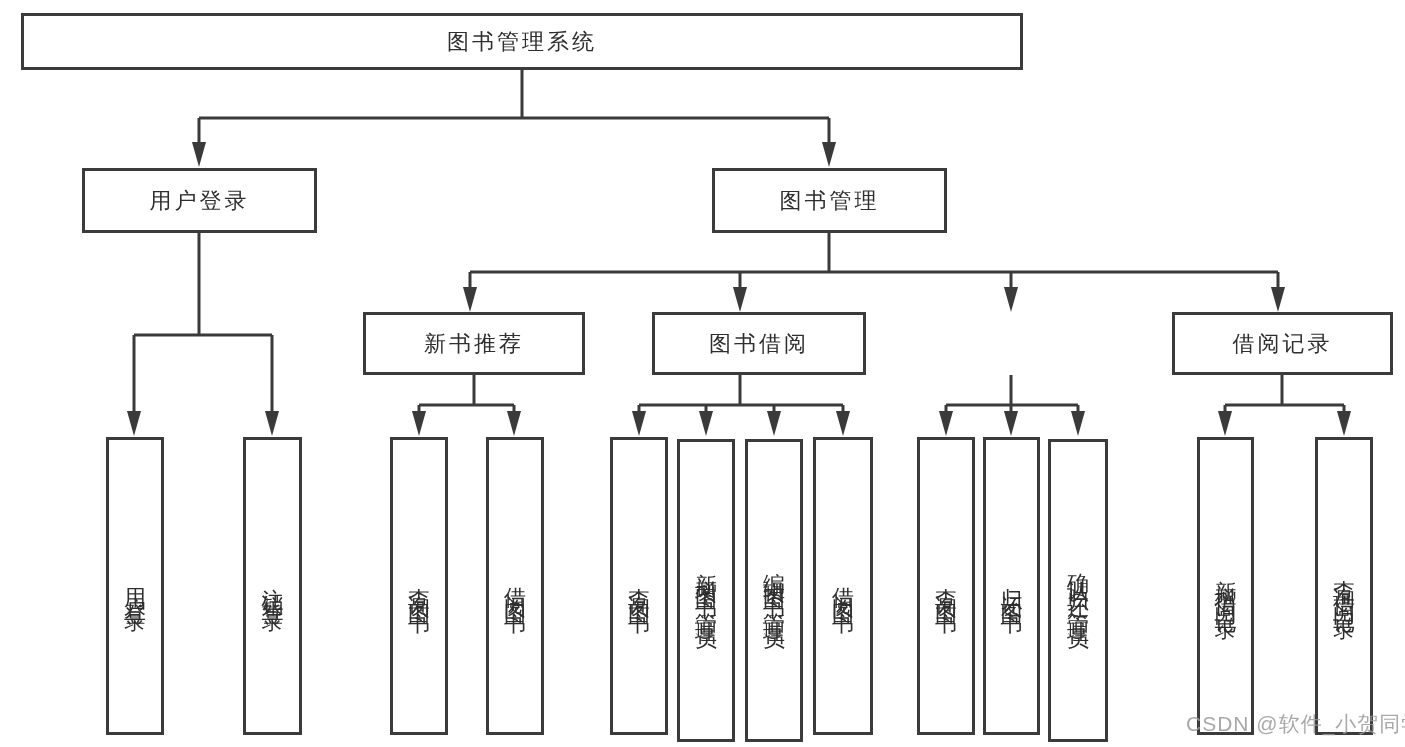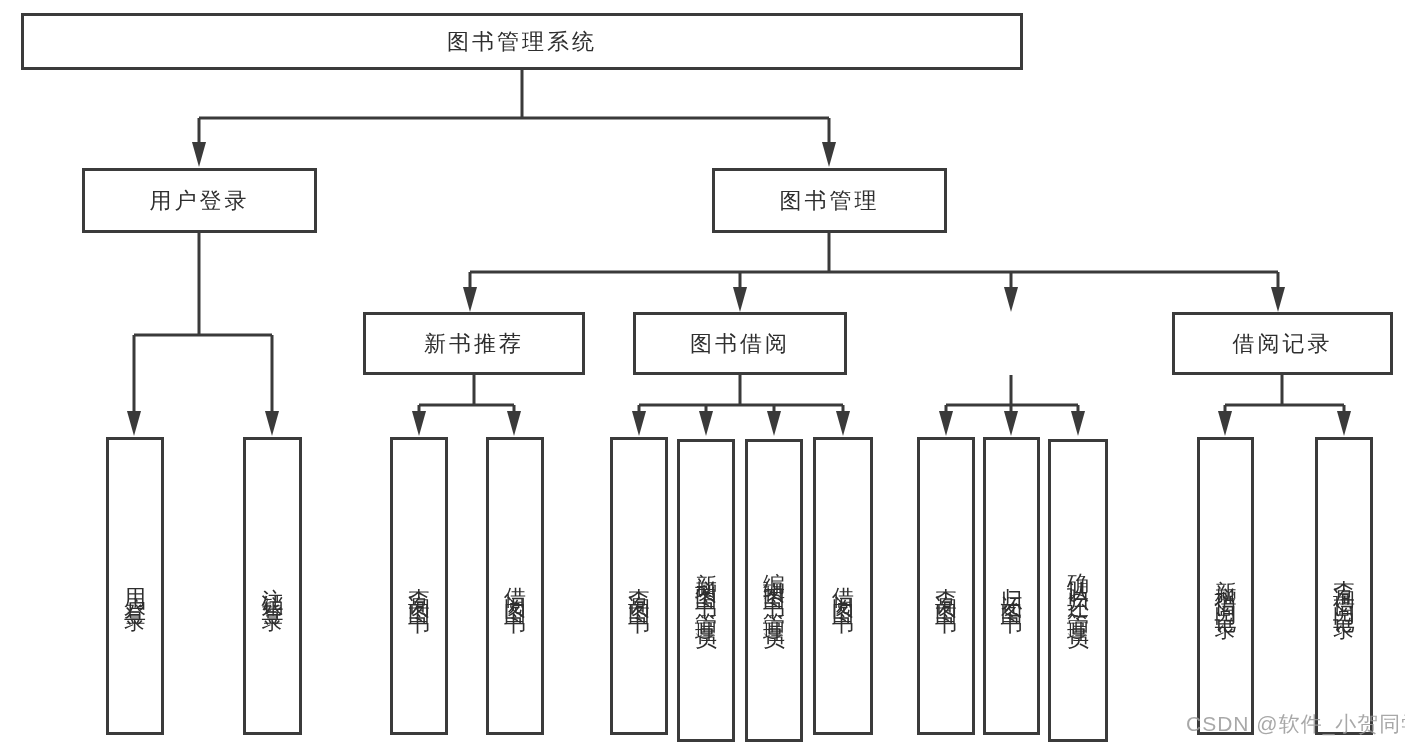--- a/index.html
+++ b/index.html
@@ -82,21 +82,21 @@
   <div class="box box-h" style="left:82px;top:168px;width:235px;height:65px">
     <span>用户登录</span>
   </div>
   <div class="box box-h" style="left:363px;top:312px;width:222px;height:63px">
     <span>新书推荐</span>
   </div>
 
   <div class="box box-h" style="left:712px;top:168px;width:235px;height:65px">
     <span>图书管理</span>
   </div>
-  <div class="box box-h" style="left:633px;top:312px;width:214px;height:63px">
+  <div class="box box-h" style="left:652px;top:312px;width:214px;height:63px">
     <span>图书借阅</span>
   </div>
   <div class="box box-h" style="left:1172px;top:312px;width:221px;height:63px">
     <span>借阅记录</span>
   </div>
 
   <div class="box box-v" style="left:106px;top:437px;width:58px;height:298px">
     <span>用户登录</span>
   </div>
   <div class="box box-v" style="left:243px;top:437px;width:59px;height:298px">

